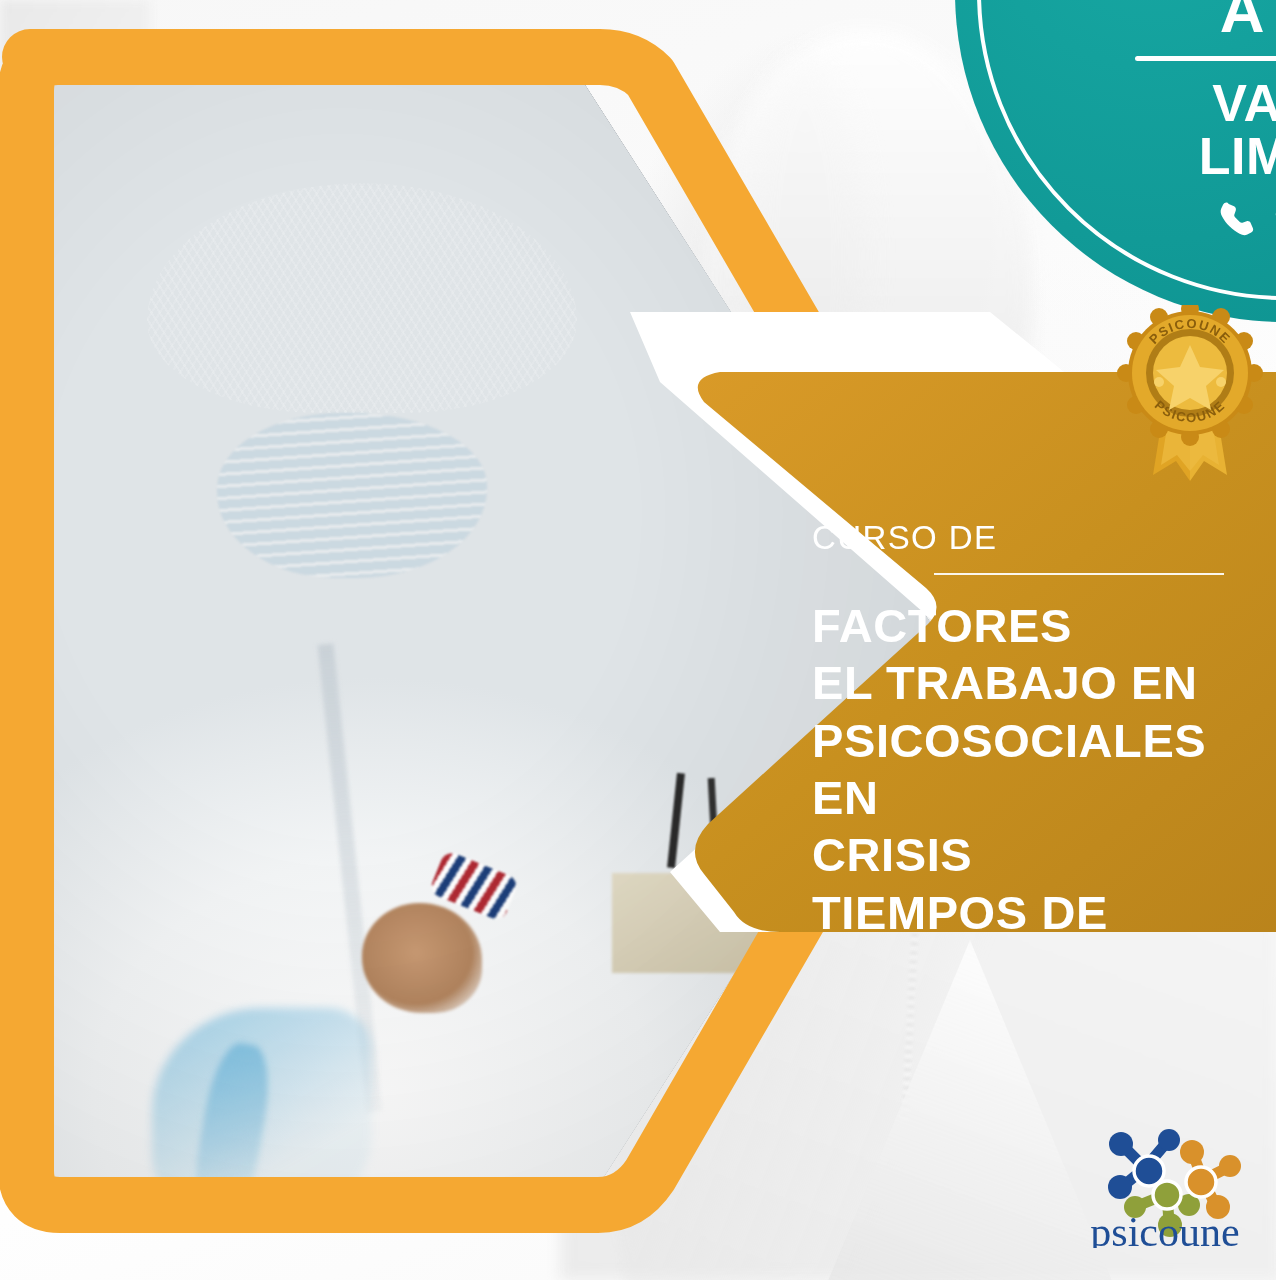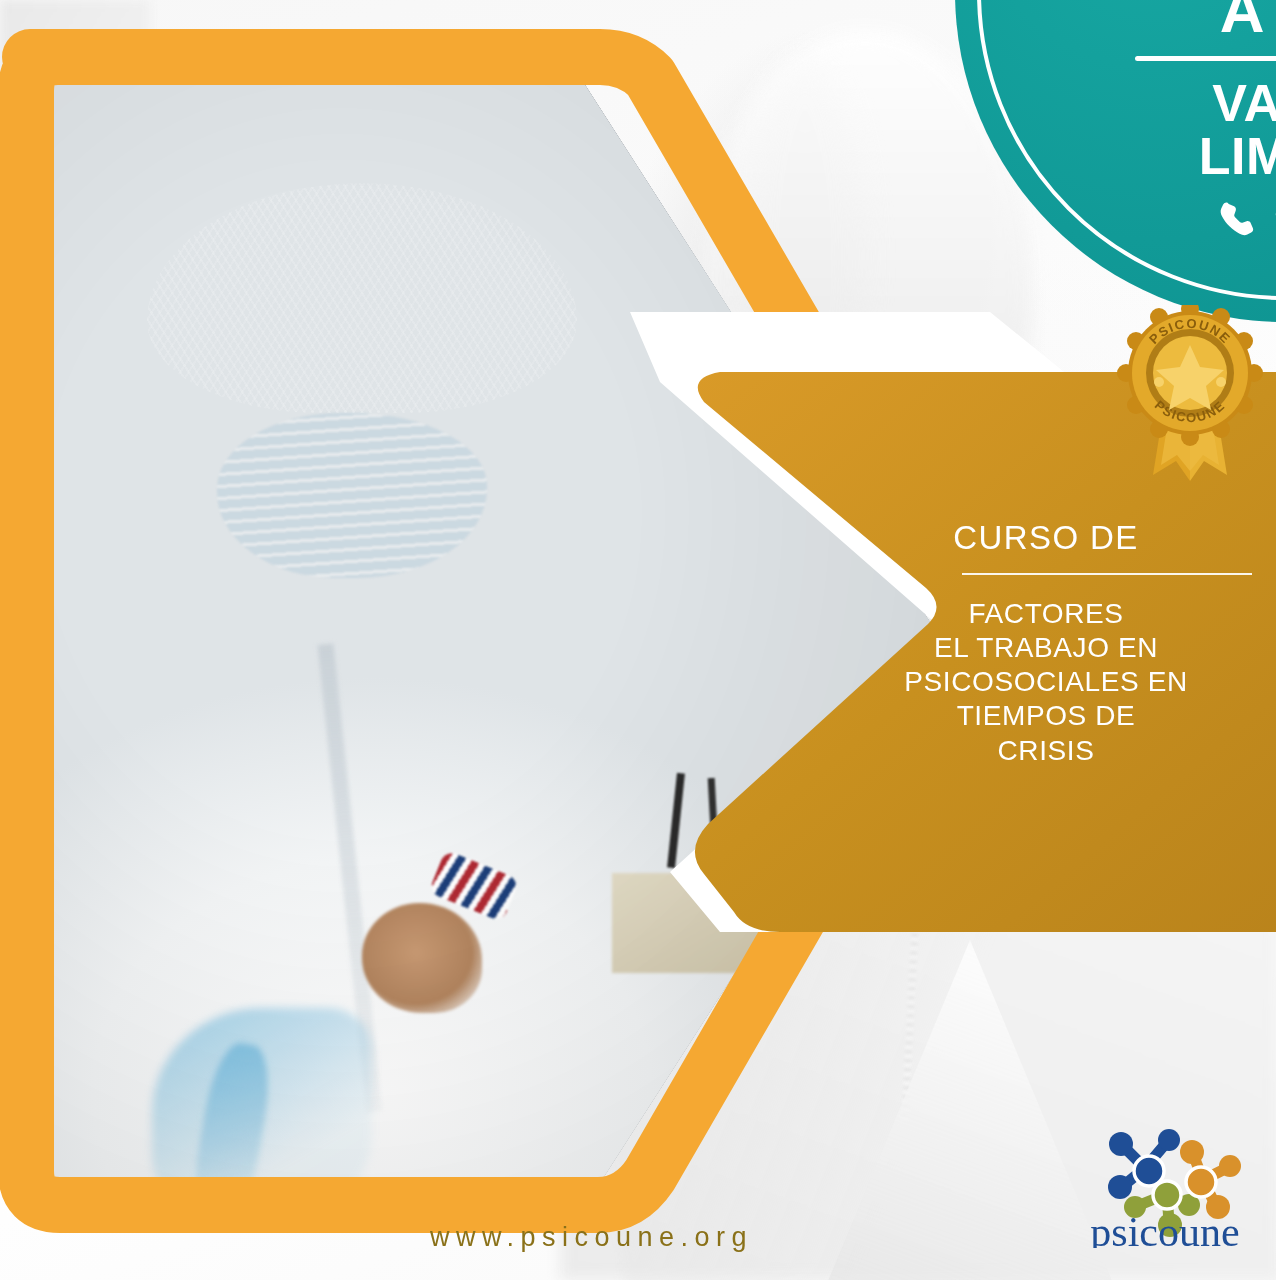--- a/index.html
+++ b/index.html
@@ -215,35 +215,35 @@
 
   
   .medal{
     position:absolute;left:1115px;top:305px;width:150px;height:185px;
   }
   .medal svg{display:block;width:100%;height:100%;}
 
   
   .course-text{
     position:absolute;
-    left:840px;top:520px;width:412px;
-    text-align:center;
+    left:812px;top:520px;width:412px;
+    text-align:left;
     color:#ffffff;
   }
   .kicker{
     font-size:33px;font-weight:300;letter-spacing:1.4px;
     line-height:1.12;
     font-family:"Liberation Sans", sans-serif;
   }
   .kicker-div{
     width:290px;height:2px;background:rgba(255,255,255,.92);
     margin:16px 0 22px auto;
   }
   .course-title{
-    font-size:28px;font-weight:normal;letter-spacing:.6px;
+    font-size:47px;font-weight:bold;letter-spacing:.6px;
     line-height:1.22;
     text-transform:uppercase;
   }
 
   
   .logo{
     position:absolute;left:1075px;top:1128px;width:180px;height:120px;
   }
   .logo svg{display:block;width:100%;height:100%;}
 
@@ -370,22 +370,22 @@
       <circle cx="106" cy="77" r="5" fill="#F7D26A"></circle>
     </svg>
   </div>
 
   <div class="course-text">
     <div class="kicker">CURSO DE</div>
     <div class="kicker-div"></div>
     <div class="course-title">FACTORES</div>
     <div class="course-title">EL TRABAJO EN</div>
     <div class="course-title">PSICOSOCIALES EN</div>
+    <div class="course-title">CRISIS</div>
     <div class="course-title">TIEMPOS DE</div>
-    <div class="course-title">CRISIS</div>
   </div>
 
   <div class="logo">
     <svg viewBox="0 0 180 120">
       <g stroke-linecap="round">
 
         <line x1="48" y1="18" x2="70" y2="40" stroke="#1F4E96" stroke-width="11"></line>
         <line x1="70" y1="40" x2="48" y2="58" stroke="#1F4E96" stroke-width="11"></line>
         <line x1="70" y1="40" x2="92" y2="14" stroke="#1F4E96" stroke-width="11"></line>
         <circle cx="46" cy="16" r="12" fill="#1F4E96"></circle>
@@ -410,15 +410,14 @@
         <circle cx="92" cy="67" r="14" fill="#8FA03A"></circle>
 
         <circle cx="74" cy="43" r="15" fill="none" stroke="#ffffff" stroke-width="3.5"></circle>
         <circle cx="126" cy="54" r="15" fill="none" stroke="#ffffff" stroke-width="3.5"></circle>
         <circle cx="92" cy="67" r="14" fill="none" stroke="#ffffff" stroke-width="3.5"></circle>
       </g>
       <text x="90" y="118" text-anchor="middle" font-family="Liberation Serif, serif" font-size="42" fill="#1F4E96">psicoune</text>
     </svg>
   </div>
 
-  <div class="site-url">www.psicoune.org</div>
 
 </div>
 
 </body></html>

